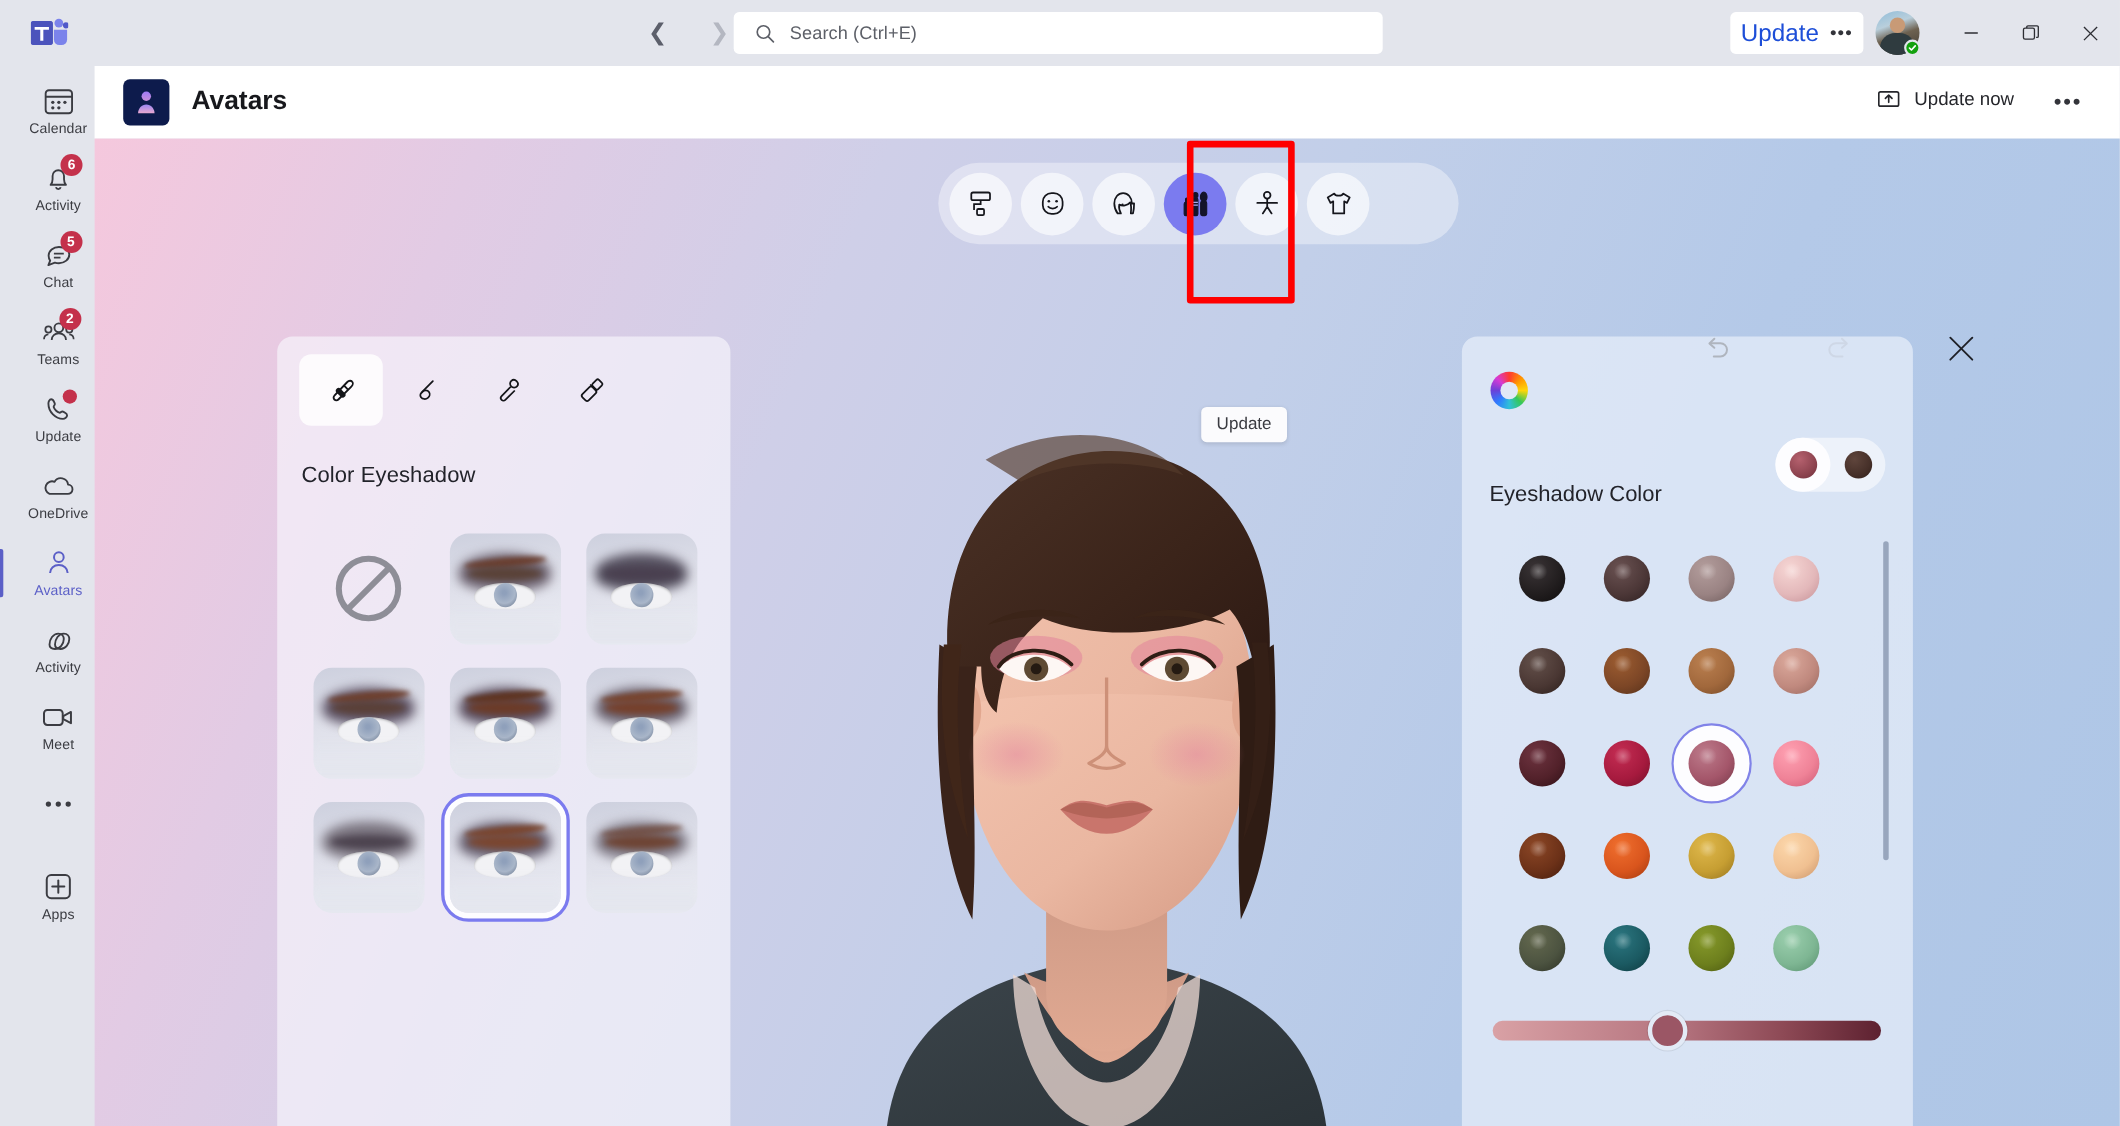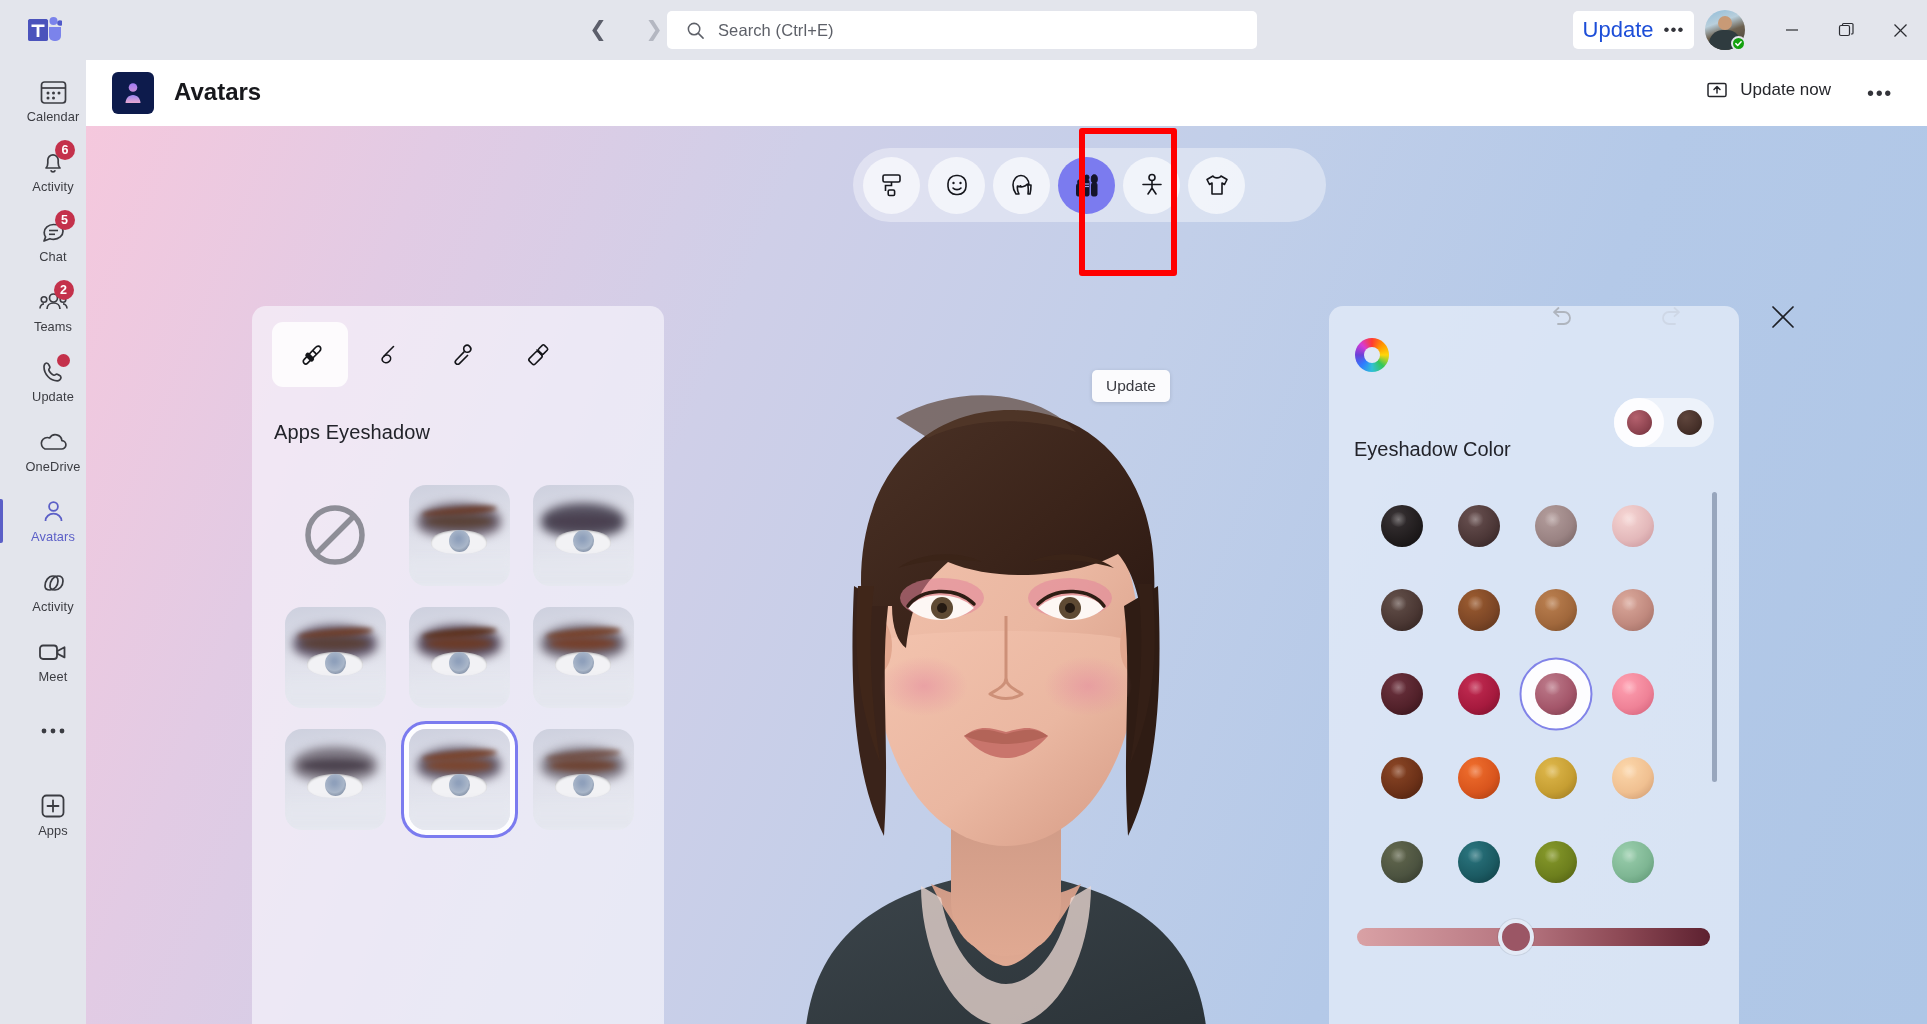--- a/index.html
+++ b/index.html
@@ -637,21 +637,21 @@
       </div>
       <div class="style-tab">
         <svg width="30" height="30" viewBox="0 0 30 30">
           <rect x="6" y="14" width="13" height="8" rx="2" transform="rotate(-45 12.5 18)" fill="none" stroke="#141519" stroke-width="1.6"></rect>
           <rect x="16" y="6" width="8" height="7" rx="1.6" transform="rotate(-45 20 9.5)" fill="none" stroke="#141519" stroke-width="1.6"></rect>
           <line x1="13.5" y1="9.5" x2="19.5" y2="15.5" stroke="#141519" stroke-width="1.4"></line>
         </svg>
       </div>
     </div>
 
-    <div id="section-title">Apps Eyeshadow</div>
+    <div id="section-title">Color Eyeshadow</div>
 
     <div id="thumb-grid">
       <div class="thumb-cell">
         <div class="thumb none">
           <svg width="62" height="62" viewBox="0 0 62 62">
             <circle cx="31" cy="31" r="27" fill="none" stroke="#8e8e97" stroke-width="5.5"></circle>
             <line x1="12" y1="50" x2="50" y2="12" stroke="#8e8e97" stroke-width="5.5"></line>
           </svg>
         </div>
       </div>

